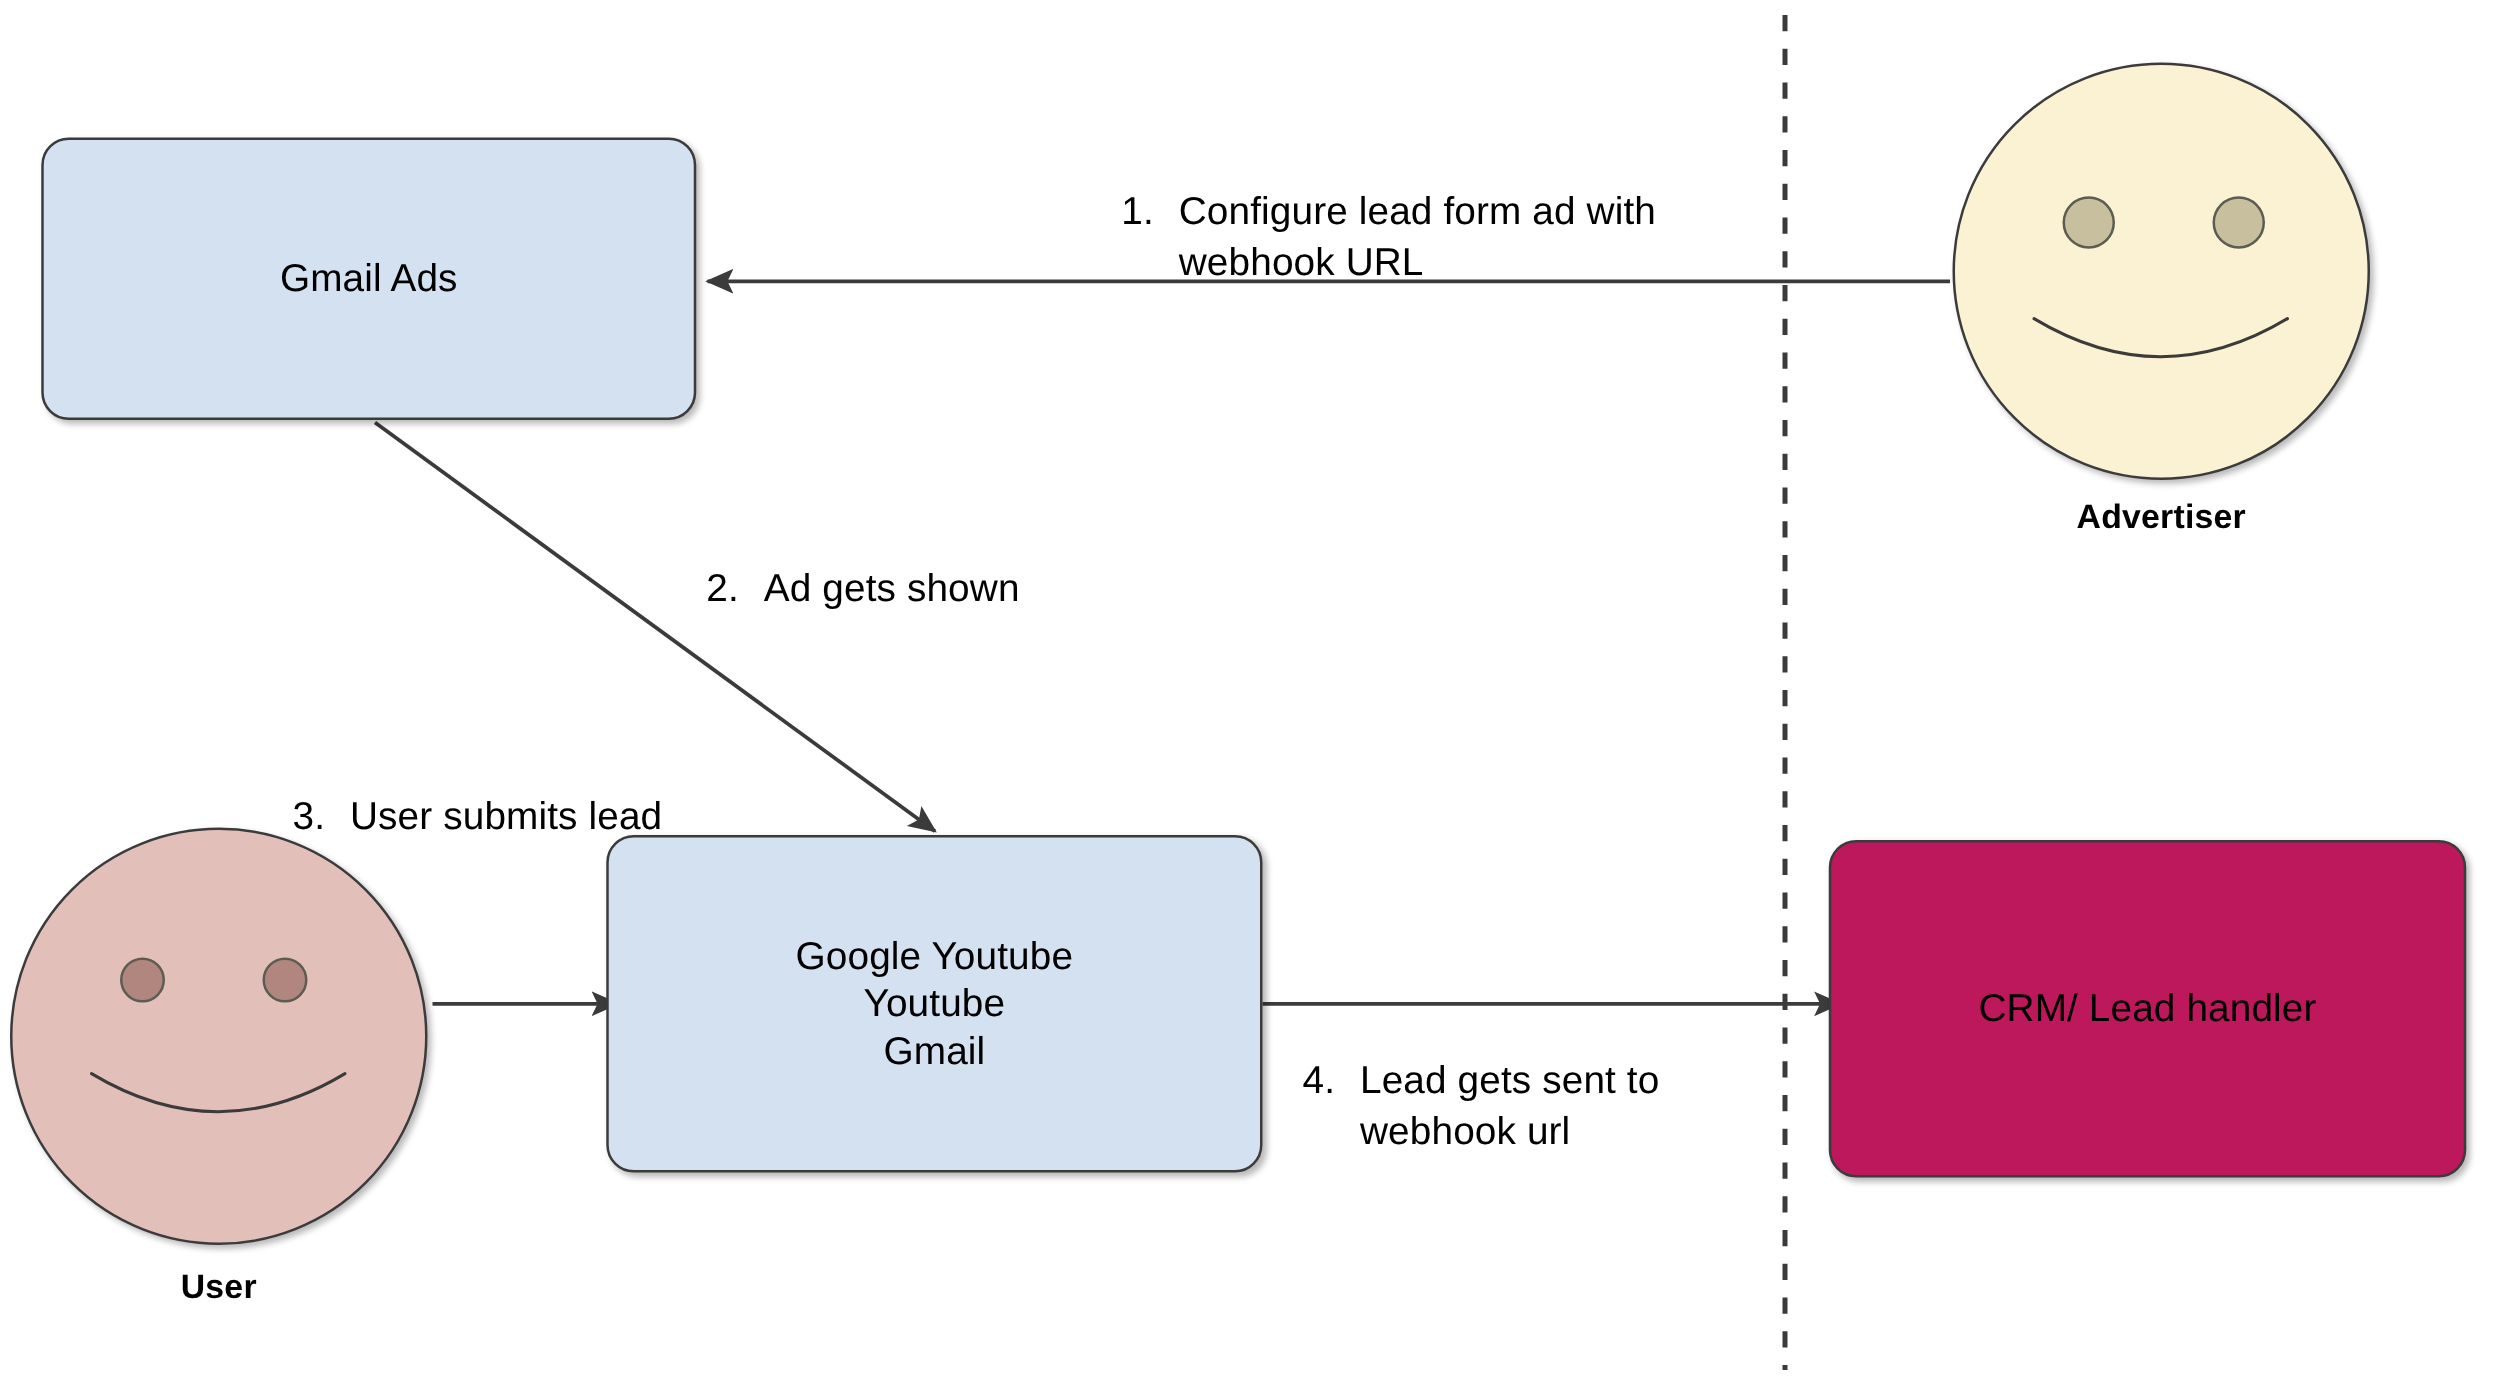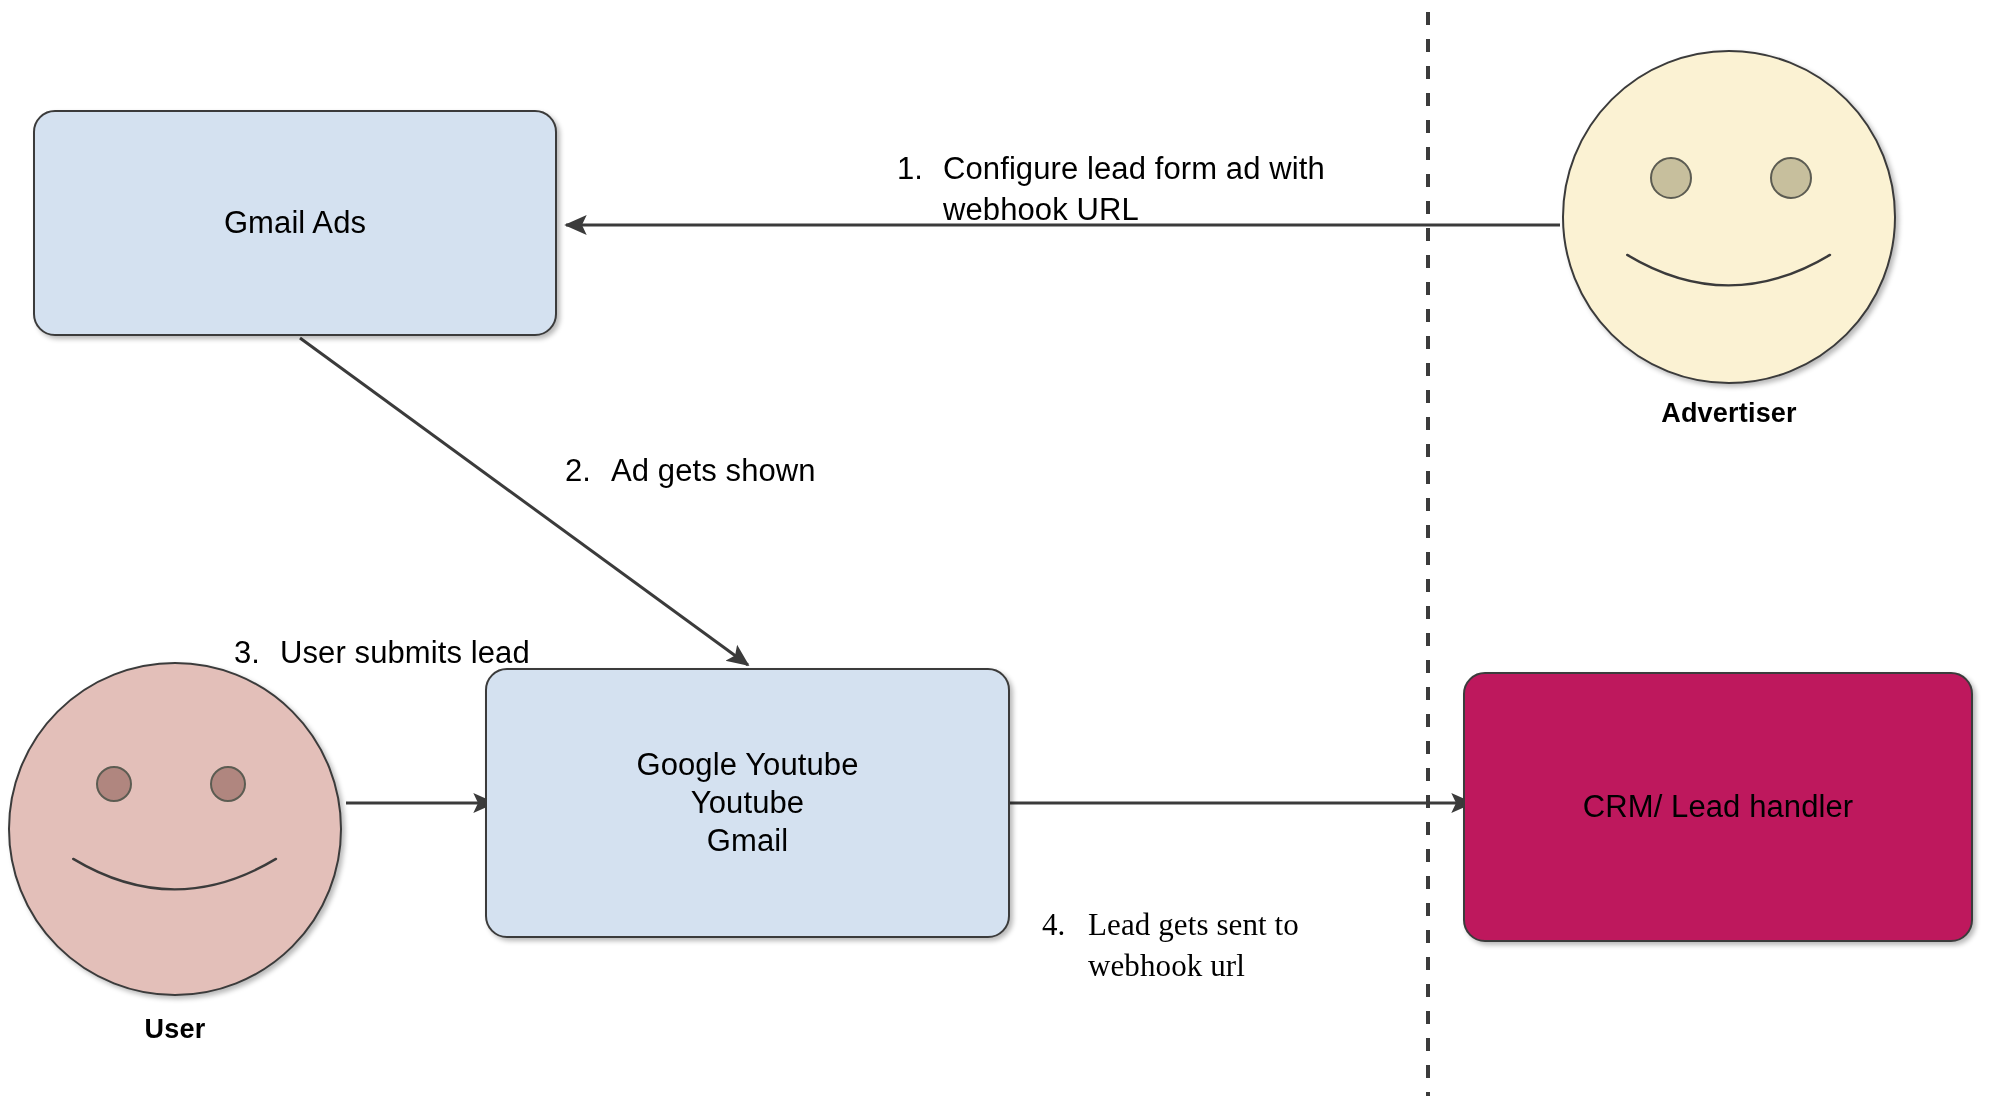--- a/index.html
+++ b/index.html
@@ -133,21 +133,21 @@
     display: inline-block;
     width: 46px;
   }
   .step-label .step-text {
     display: inline-block;
     vertical-align: top;
   }
   #step-1 { left: 897px; top: 108px; width: 470px; }
   #step-2 { left: 565px; top: 410px; width: 340px; }
   #step-3 { left: 234px; top: 592px; width: 360px; }
-  #step-4 { left: 1042px; top: 864px; width: 370px; font-family: Liberation Serif, serif; }
+  #step-4 { left: 1042px; top: 803px; width: 370px; }
 </style>
 </head>
 <body>
 
 <div id="canvas">
 
   <svg id="wires" viewBox="0 0 2004 1116" width="2004" height="1116" xmlns="http://www.w3.org/2000/svg">
     <defs>
       <marker id="arrowhead" viewBox="0 0 10 10" refX="9.2" refY="5" markerWidth="7.5" markerHeight="7.5" orient="auto-start-reverse">
         <path d="M 0 0.6 L 10 5 L 0 9.4 L 2.1 5 Z" fill="#3b3b3b"></path>

